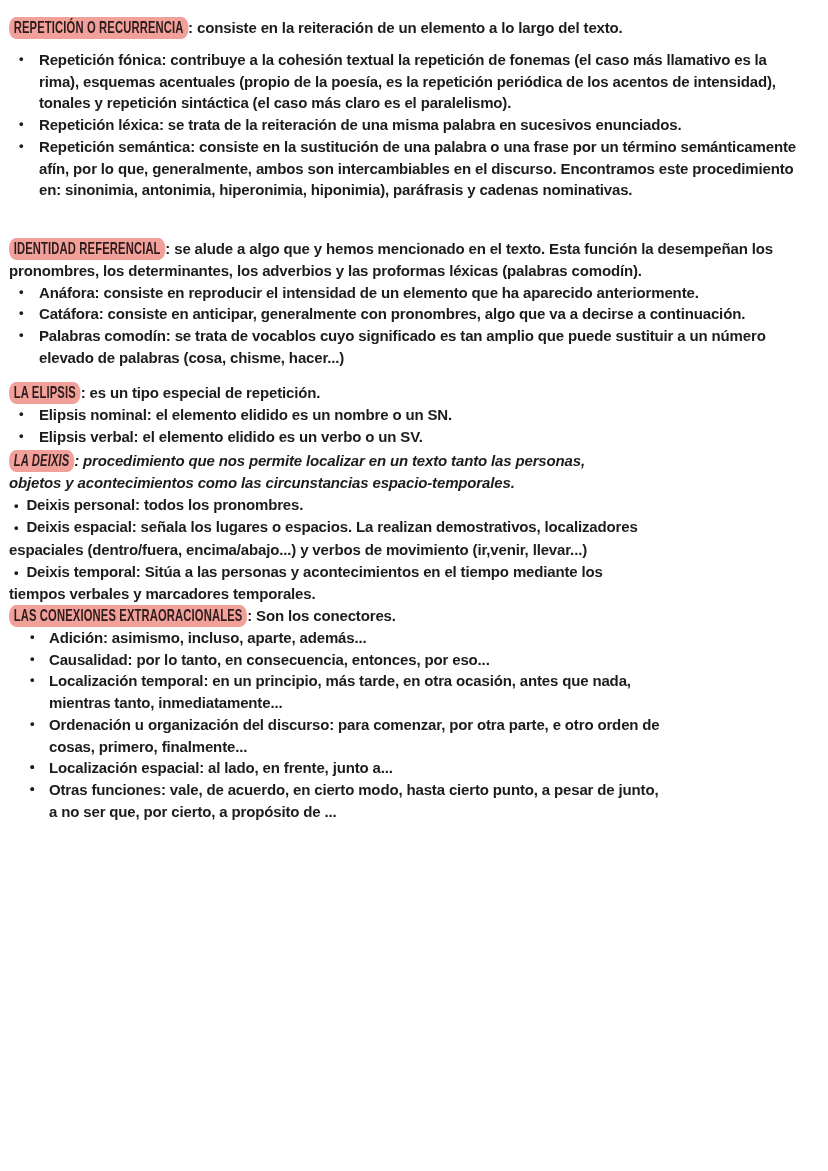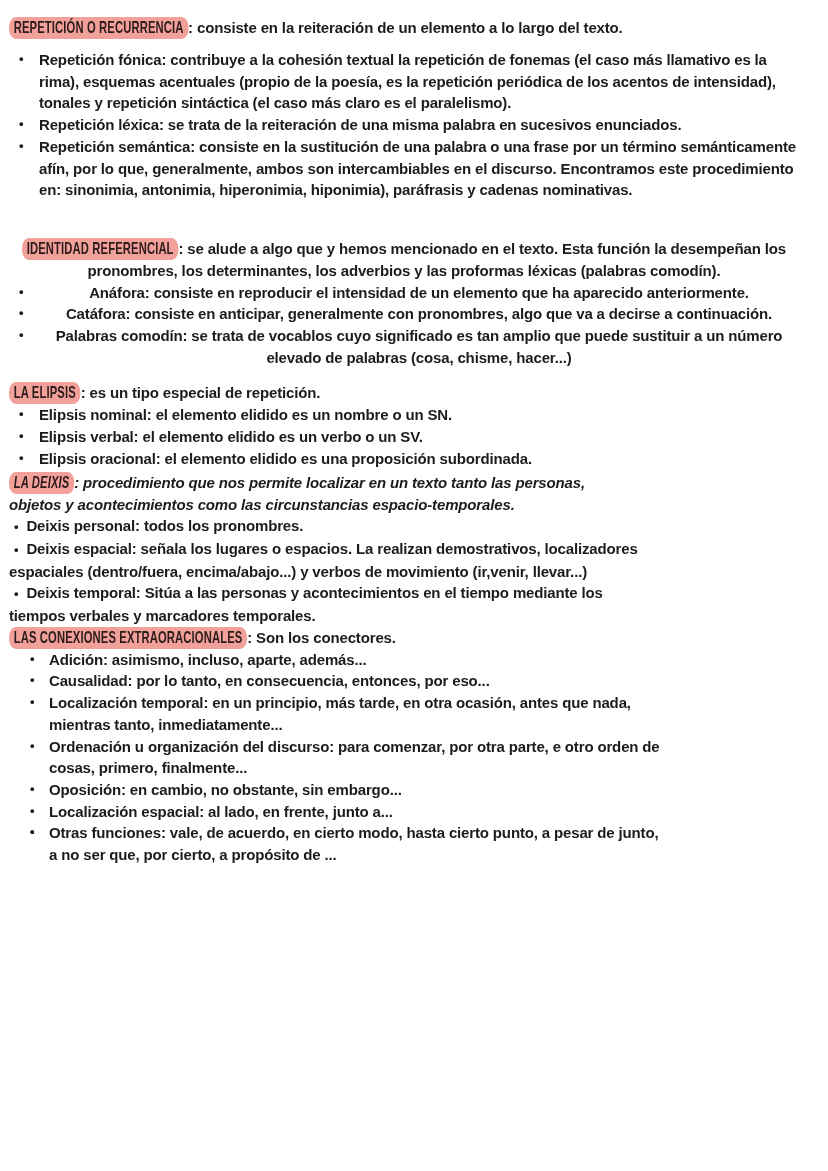--- a/index.html
+++ b/index.html
@@ -33,21 +33,21 @@
     color: #2d1c1c;
   }
 
   .para { max-width: 790px; }
   .list { list-style: none; }
   .item { position: relative; padding-left: 30px; max-width: 790px; }
   .item .dot { position: absolute; left: 10px; top: -1px; font-size: 13px; }
 
   
   .s1 .list { margin-top: 10px; }
-  .s2 { margin-top: 37px; text-align: center; }
+  .s2 { margin-top: 37px; }
   .s3 { margin-top: 14px; }
   .s4 { margin-top: 2px; }
 
   
   .s4 .para { max-width: 600px; font-style: italic; }
   .s4 .loose { max-width: 640px; }
   .s5 .para { max-width: 660px; }
   .s5 .item { padding-left: 40px; max-width: 660px; }
   .s5 .item .dot { left: 21px; }
 
@@ -75,38 +75,38 @@
       <li class="item"><span class="dot">•</span><span>Catáfora: consiste en anticipar, generalmente con pronombres, algo que va a decirse a continuación.</span></li>
       <li class="item"><span class="dot">•</span><span>Palabras comodín: se trata de vocablos cuyo significado es tan amplio que puede sustituir a un número elevado de palabras (cosa, chisme, hacer...)</span></li>
     </ul>
   </section>
 
   <section class="sec s3">
     <p class="para"><span class="hl" style="background: rgb(241, 160, 154); margin-right: -33.6px;"><span class="hl-inner" style="color: rgb(45, 28, 28);">LA ELIPSIS</span></span><span class="intro">: es un tipo especial de repetición.</span></p>
     <ul class="list">
       <li class="item"><span class="dot">•</span><span>Elipsis nominal: el elemento elidido es un nombre o un SN.</span></li>
       <li class="item"><span class="dot">•</span><span>Elipsis verbal: el elemento elidido es un verbo o un SV.</span></li>
-      <li class="item"><span class="dot">•</span><span>Elipsis oracional: el elemento elidido es una proposición subordinada.</span></li>
+      <li class="item"><span class="dot">•</span></li>
     </ul>
   </section>
 
   <section class="sec s4">
     <p class="para"><span class="hl" style="background: rgb(241, 160, 154); margin-right: -30.72px;"><span class="hl-inner" style="color: rgb(45, 28, 28);">LA DEIXIS</span></span><span class="intro">: procedimiento que nos permite localizar en un texto tanto las personas, objetos y acontecimientos como las circunstancias espacio-temporales.</span></p>
     <p class="loose"><span class="dot-in">•</span><span>Deixis personal: todos los pronombres.</span></p>
     <p class="loose"><span class="dot-in">•</span><span>Deixis espacial: señala los lugares o espacios. La realizan demostrativos, localizadores espaciales (dentro/fuera, encima/abajo...) y verbos de movimiento (ir,venir, llevar...)</span></p>
     <p class="loose"><span class="dot-in">•</span><span>Deixis temporal: Sitúa a las personas y acontecimientos en el tiempo mediante los tiempos verbales y marcadores temporales.</span></p>
   </section>
 
   <section class="sec s5">
     <p class="para"><span class="hl" style="background: rgb(241, 160, 154); margin-right: -112px;"><span class="hl-inner" style="color: rgb(45, 28, 28);">LAS CONEXIONES EXTRAORACIONALES</span></span><span class="intro">: Son los conectores.</span></p>
     <ul class="list">
       <li class="item"><span class="dot">•</span><span>Adición: asimismo, incluso, aparte, además...</span></li>
       <li class="item"><span class="dot">•</span><span>Causalidad: por lo tanto, en consecuencia, entonces, por eso...</span></li>
       <li class="item"><span class="dot">•</span><span>Localización temporal: en un principio, más tarde, en otra ocasión, antes que nada, mientras tanto, inmediatamente...</span></li>
       <li class="item"><span class="dot">•</span><span>Ordenación u organización del discurso: para comenzar, por otra parte, e otro orden de cosas, primero, finalmente...</span></li>
-      <li class="item"><span class="dot">•</span><span>Oposición: en cambio, no obstante, sin embargo...</span></li>
+      <li class="item"><span class="dot">•</span></li>
       <li class="item"><span class="dot">•</span><span>Localización espacial: al lado, en frente, junto a...</span></li>
       <li class="item"><span class="dot">•</span></li>
       <li class="item"><span class="dot">•</span><span>Otras funciones: vale, de acuerdo, en cierto modo, hasta cierto punto,  a pesar de junto, a no ser que, por cierto, a propósito de ...</span></li>
     </ul>
   </section>
 
 </div>
 
 </body></html>

